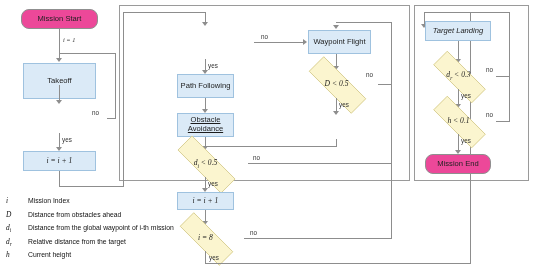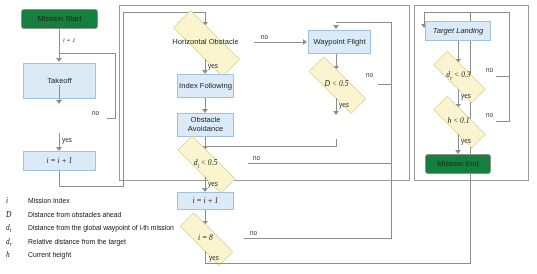--- a/index.html
+++ b/index.html
@@ -5,21 +5,21 @@
   html,body{margin:0;padding:0;background:#ffffff;}
   body{width:537px;height:274px;position:relative;overflow:hidden;
        font-family:"Liberation Sans","DejaVu Sans",sans-serif;color:#1a1a1a;}
 
   #stage{position:absolute;left:0;top:0;width:537px;height:274px;}
 
   
   .node{position:absolute;box-sizing:border-box;display:flex;align-items:center;
         justify-content:center;text-align:center;line-height:1.15;}
 
-  .terminal{background:#15803d;border:1px solid #8f8f8f;border-radius:3px;
+  .terminal{background:#ec4899;border:1px solid #8f8f8f;border-radius:8px;
             font-size:7.6px;color:#222;}
 
   .process{background:#dbeaf7;border:1px solid #9fc2df;font-size:7.6px;color:#1c1c1c;}
 
   .decision{font-size:7.6px;color:#1c1c1c;background:transparent;border:0;}
   .decision .dia{position:absolute;left:0;top:0;width:100%;height:100%;
                  background:#fbf5cf;border:1px solid #cfc483;
                  transform:rotate(45deg) scale(.707);}
   .decision .dtxt{position:relative;z-index:2;padding:0 2px;}
 
@@ -89,42 +89,38 @@
   </div>
 
   <div class="ln v" style="left:59px;top:171px;height:15px;"></div>
   <div class="ln h" style="left:59px;top:186px;width:65px;"></div>
   <div class="ln v" style="left:123px;top:12px;height:175px;"></div>
   <div class="ln h" style="left:123px;top:12px;width:83px;"></div>
 
   <div class="ln v" style="left:205px;top:12px;height:11px;"></div>
   <div class="arw arw-d" style="left:202px;top:22px;"></div>
 
-  <div class="node decision" style="left:157px;top:26px;width:97px;height:33px;">
-    <div class="dia"></div>
-    <span class="dtxt">Horizontal Obstacle</span>
-  </div>
 
   <div class="ln h" style="left:254px;top:42px;width:50px;"></div>
   <div class="arw arw-r" style="left:303px;top:39px;"></div>
   <div class="lbl" style="left:261px;top:33px;">no</div>
 
   <div class="lbl" style="left:208px;top:62px;">yes</div>
 
   <div class="ln v" style="left:205px;top:59px;height:12px;"></div>
   <div class="arw arw-d" style="left:202px;top:70px;"></div>
 
   <div class="node process" style="left:177px;top:74px;width:57px;height:24px;">
-    <span>Index Following</span>
+    <span>Path Following</span>
   </div>
 
   <div class="ln v" style="left:205px;top:98px;height:12px;"></div>
   <div class="arw arw-d" style="left:202px;top:109px;"></div>
 
-  <div class="node process" style="left:177px;top:113px;width:57px;height:24px;">
+  <div class="node process" style="left:177px;top:113px;width:57px;height:24px;text-decoration:underline;">
     <span>Obstacle Avoidance</span>
   </div>
 
   <div class="node process" style="left:308px;top:30px;width:63px;height:24px;">
     <span>Waypoint Flight</span>
   </div>
 
   <div class="ln v" style="left:336px;top:54px;height:13px;"></div>
   <div class="arw arw-d" style="left:333px;top:66px;"></div>
 

